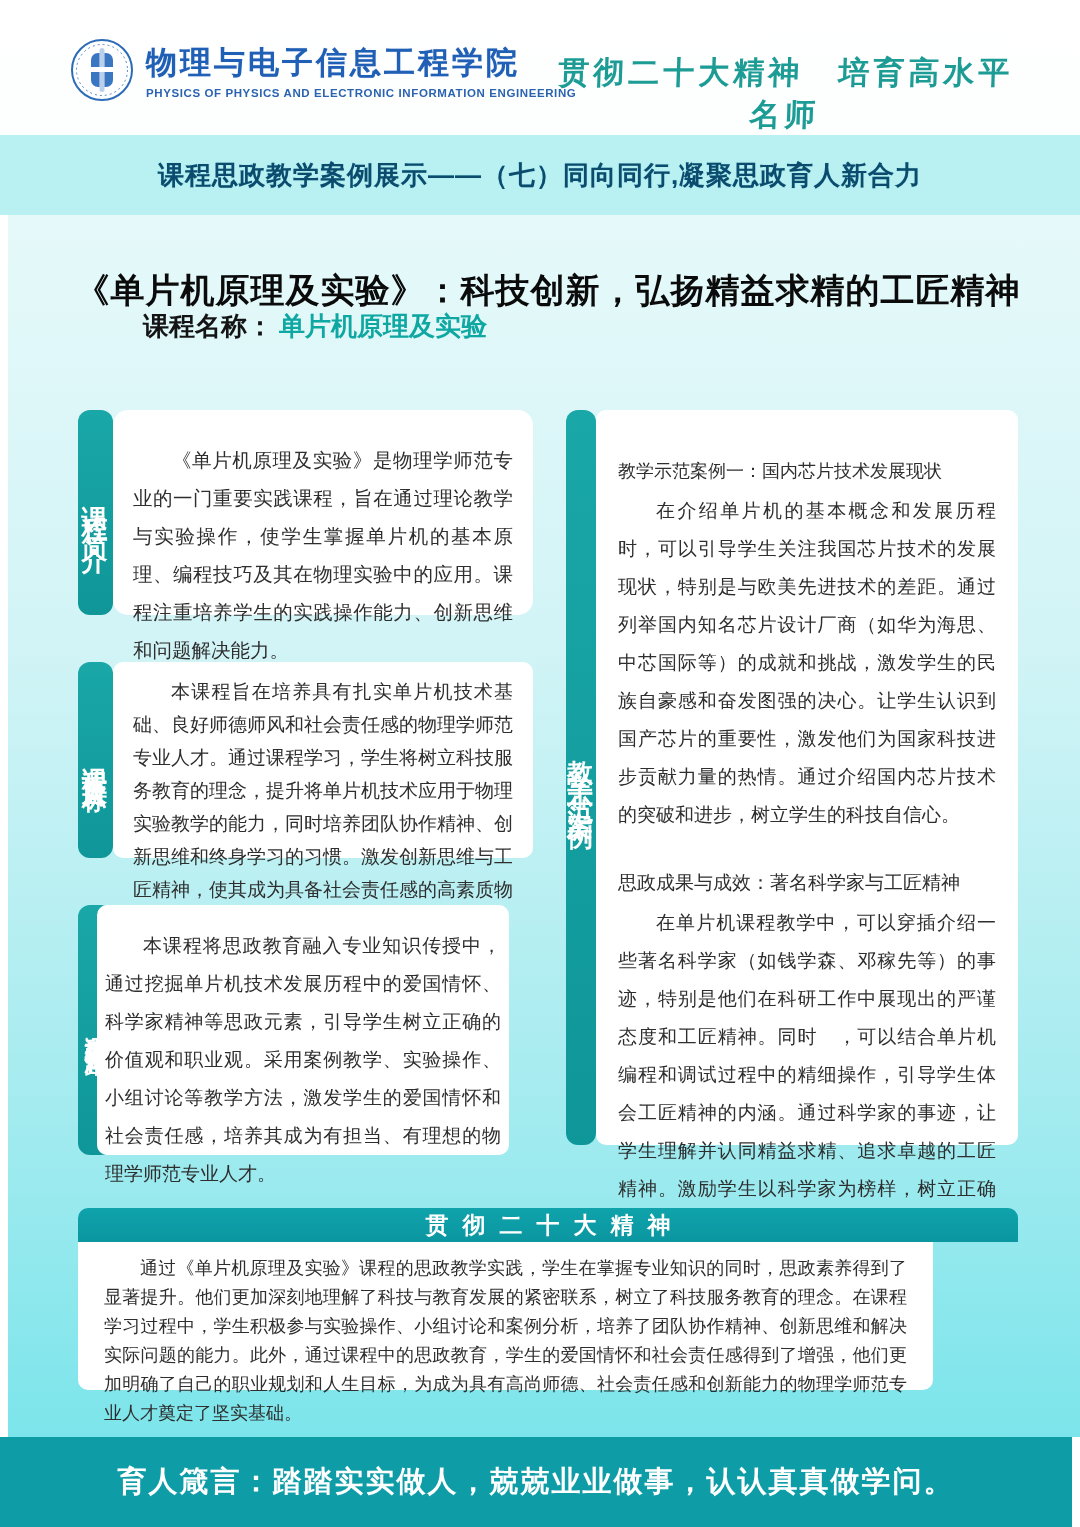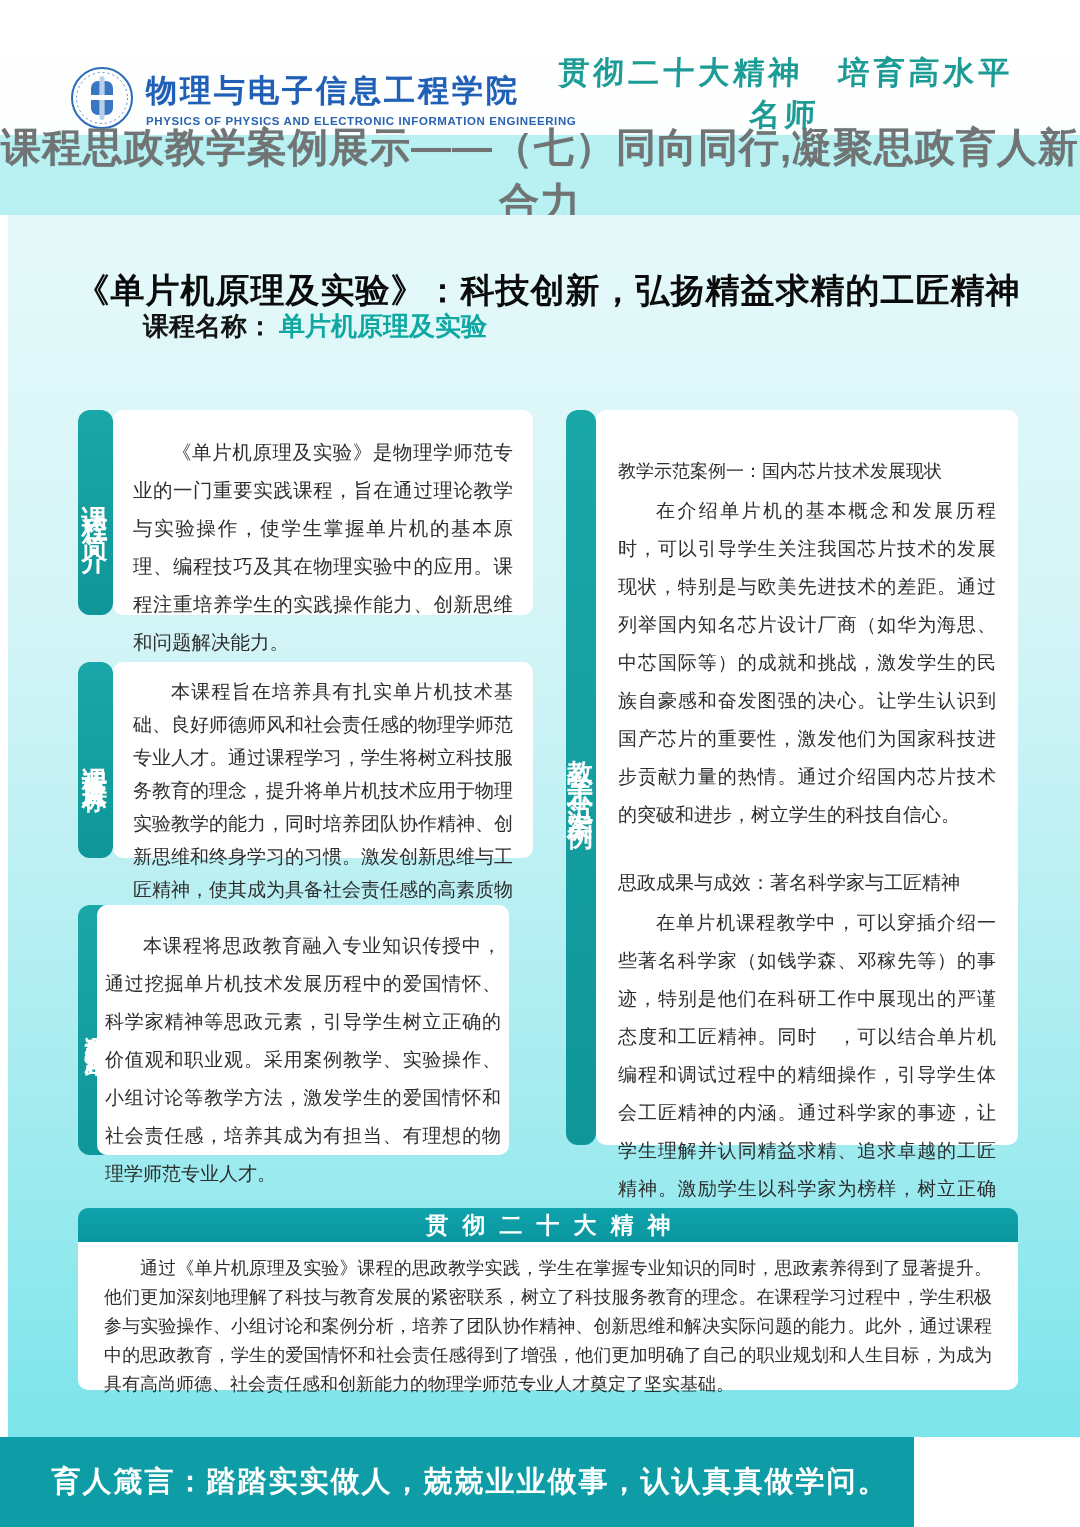--- a/index.html
+++ b/index.html
@@ -9,21 +9,21 @@
     margin:0 auto;
     background:#ffffff;
     overflow:hidden;
     font-family:"Liberation Sans", sans-serif;
   }
   
   .top-header{
     position:absolute;left:0;top:0;width:1080px;height:135px;
     background:linear-gradient(180deg,#ffffff 0%,#fdfefe 100%);
   }
-  .brand{position:absolute;left:70px;top:38px;display:flex;align-items:center;margin-top:28px;}
+  .brand{position:absolute;left:70px;top:38px;display:flex;align-items:center;}
   .logo{width:64px;height:64px;flex:0 0 auto;}
   .brand-text{margin-left:12px;}
   .college-zh{
     font-size:31px;font-weight:bold;color:#1f5fb5;letter-spacing:3px;
     text-shadow:0 0 1px rgba(31,95,181,.35);
   }
   .college-en{
     margin-top:3px;font-size:11.5px;color:#2a63b0;letter-spacing:.6px;font-weight:bold;
   }
   .slogan{
@@ -31,21 +31,21 @@
     text-align:center;font-size:31px;font-weight:bold;color:#1d9c96;
     letter-spacing:4px;transform:skewX(-2deg);
   }
   
   .banner{
     position:absolute;left:0;top:135px;width:1080px;height:80px;
     background:#b9f1f3;
     display:flex;align-items:center;justify-content:center;
   }
   .banner-title{
-    font-size:40px;font-weight:bold;color:#737373;letter-spacing:1px;
+    font-size:26px;font-weight:bold;color:#0c4a6e;letter-spacing:1px;
     text-shadow:0 0 1px rgba(21,165,160,.4);
     text-align:center;
   }
   
   .content{
     position:absolute;left:0;top:215px;width:1080px;height:1222px;
     background:linear-gradient(180deg,#e6f9fa 0%,#d2f4f6 35%,#a8ecf0 70%,#7ce5eb 100%);
     margin-left:8px;
   }
   .headline{
@@ -65,21 +65,21 @@
     writing-mode:vertical-rl;text-orientation:upright;
   }
   .tab-intro {left:70px; top:195px; width:35px; height:205px; font-size:26px; letter-spacing:14px;}
   .tab-goals {left:70px; top:447px; width:35px; height:196px; font-size:25px; letter-spacing:4px;}
   .tab-design{left:70px; top:690px; width:35px; height:250px; font-size:21px; letter-spacing:2px;}
   .tab-cases {left:558px;top:195px; width:30px; height:735px; font-size:26px; letter-spacing:13px;}
   .card{
     position:absolute;background:#ffffff;border-radius:10px;
     font-family:"Liberation Serif","DejaVu Serif",serif;color:#2e2e2e;
   }
-  .card-intro {left:105px;top:195px;width:420px;height:205px;padding:0 20px;box-sizing:border-box;}
+  .card-intro {left:105px;top:195px;width:420px;height:205px;padding:8px 20px;box-sizing:border-box;border-radius:15px;}
   .card-goals {left:105px;top:447px;width:420px;height:196px;padding:0 20px;box-sizing:border-box;}
   .card-design{left:89px;top:690px;width:412px;height:250px;padding:0 8px;box-sizing:border-box;}
   .card-cases {left:588px;top:195px;width:422px;height:735px;padding:0 22px;box-sizing:border-box;}
   .card p{margin:0;text-align:justify;}
   .card-intro p {padding-top:24px;font-size:19.5px;line-height:38px;text-indent:2em;}
   .card-goals p {padding-top:13px;font-size:19px;  line-height:33px;text-indent:2em;}
   .card-design p{padding-top:22px;font-size:19px;  line-height:38px;text-indent:2em;}
   .case-title-1{padding-top:46px;font-size:18px;line-height:30px;}
   .case-body-1 {padding-top:6px; font-size:19px;line-height:38px;text-indent:2em;}
   .case-title-2{padding-top:34px;font-size:19px;line-height:30px;}
@@ -87,31 +87,31 @@
   
   .results-header{
     position:absolute;left:70px;top:993px;width:940px;height:34px;
     background:linear-gradient(180deg,#0fa3ab 0%,#0b96a0 100%);
     border-radius:10px 10px 0 0;
     display:flex;align-items:center;justify-content:center;
     color:#ffffff;font-size:23px;font-weight:bold;letter-spacing:14px;text-indent:14px;
     font-family:"Liberation Sans",sans-serif;
   }
   .results-body{
-    position:absolute;left:70px;top:1027px;width:940px;height:148px;
+    position:absolute;left:70px;top:1027px;width:855px;height:148px;
     background:#ffffff;border-radius:0 0 10px 10px;box-sizing:border-box;
     padding:12px 26px 0 26px;
     font-family:"Liberation Serif","DejaVu Serif",serif;color:#2e2e2e;
   }
   .results-body p{margin:0;font-size:18px;line-height:29px;text-align:justify;text-indent:2em;}
   
   .footer{
-    position:absolute;left:0;top:1437px;width:888px;height:90px;
+    position:absolute;left:0;top:1437px;width:1072px;height:90px;
     background:#0e9da7;
-    display:flex;align-items:center;justify-content:center;padding-left:26px;
+    display:flex;align-items:center;justify-content:center;
   }
   .motto{color:#ffffff;font-size:29px;font-weight:bold;letter-spacing:2px;}
 </style>
 </head>
 <body>
 
 <div class="poster">
 
   <header class="top-header">
     <div class="brand">

